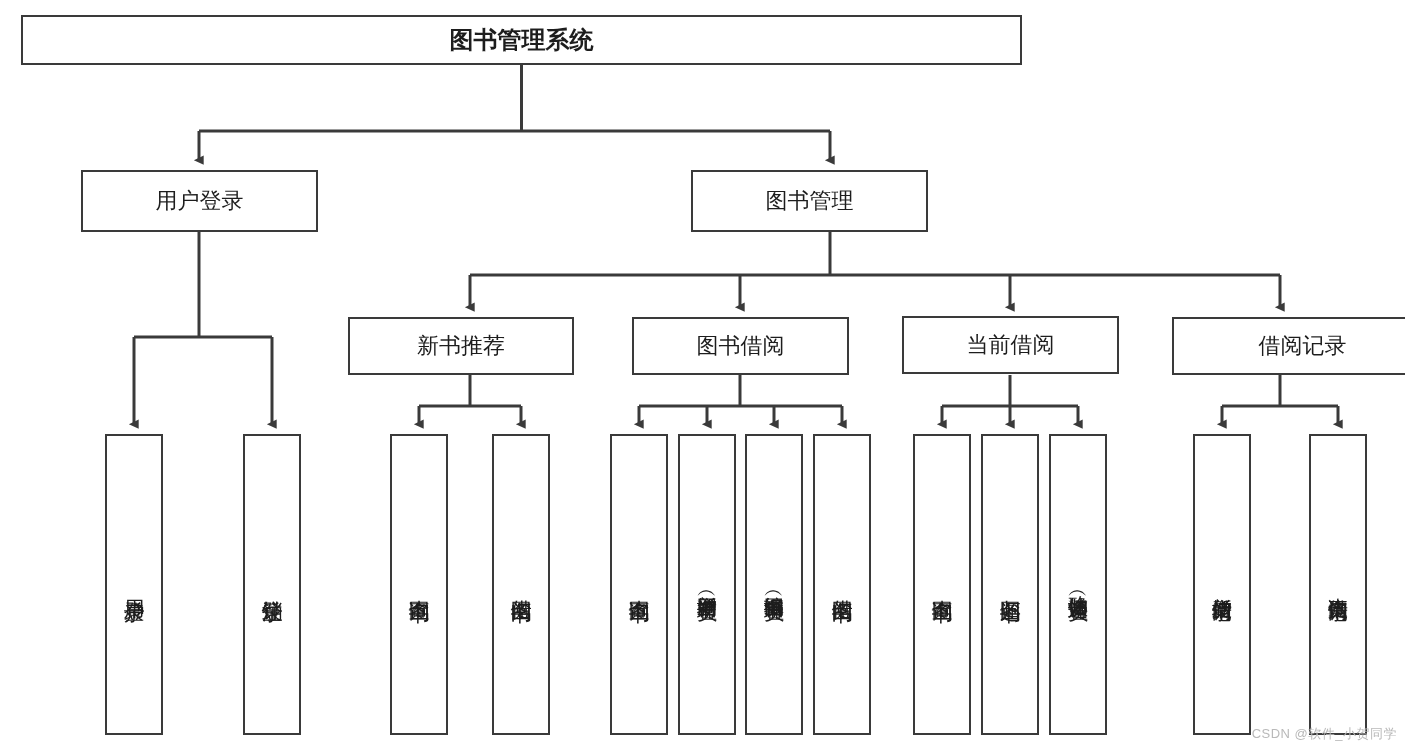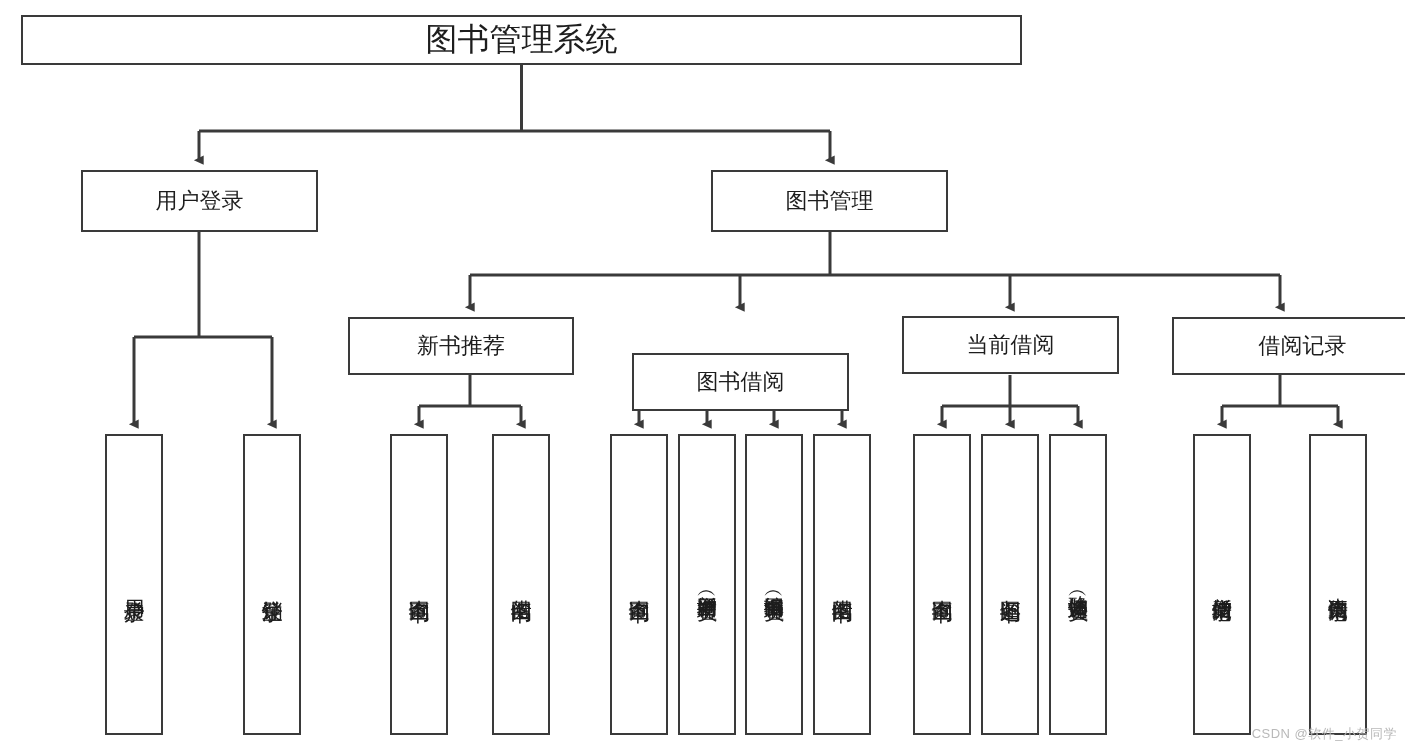--- a/index.html
+++ b/index.html
@@ -17,21 +17,21 @@
   .node{
     position:absolute;
     box-sizing:border-box;
     background:#ffffff;
     border:2.5px solid #3a3a3a;
     display:flex;
     align-items:center;
     justify-content:center;
     color:#1d1d1d;
   }
-  .node.root{font-size:32px;}
+  .node.root{font-size:24px;font-weight:bold;}
   .node.lvl2{font-size:22px;}
   .node.lvl3{font-size:22px;}
 
   .leaf{
     position:absolute;
     box-sizing:border-box;
     background:#ffffff;
     border:2.5px solid #3a3a3a;
     display:flex;
     align-items:center;
@@ -116,28 +116,28 @@
     </g>
   </svg>
 
   <div class="node root" style="left:21px;top:15px;width:1001px;height:50px;">
     <span>图书管理系统</span>
   </div>
 
   <div class="node lvl2" style="left:81px;top:170px;width:237px;height:62px;">
     <span>用户登录</span>
   </div>
-  <div class="node lvl2" style="left:711px;top:170px;width:237px;height:62px;">
+  <div class="node lvl2" style="left:691px;top:170px;width:237px;height:62px;">
     <span>图书管理</span>
   </div>
 
   <div class="node lvl3" style="left:348px;top:317px;width:226px;height:58px;font-family:Liberation Serif, serif;">
     <span>新书推荐</span>
   </div>
-  <div class="node lvl3" style="left:632px;top:317px;width:217px;height:58px;margin-top:36px;">
+  <div class="node lvl3" style="left:632px;top:317px;width:217px;height:58px;">
     <span>图书借阅</span>
   </div>
   <div class="node lvl3" style="left:902px;top:316px;width:217px;height:58px;">
     <span>当前借阅</span>
   </div>
   <div class="node lvl3" style="left:1172px;top:317px;width:261px;height:58px;">
     <span>借阅记录</span>
   </div>
 
   <div class="leaf" style="left:105px;top:434px;width:58px;height:301px;">

